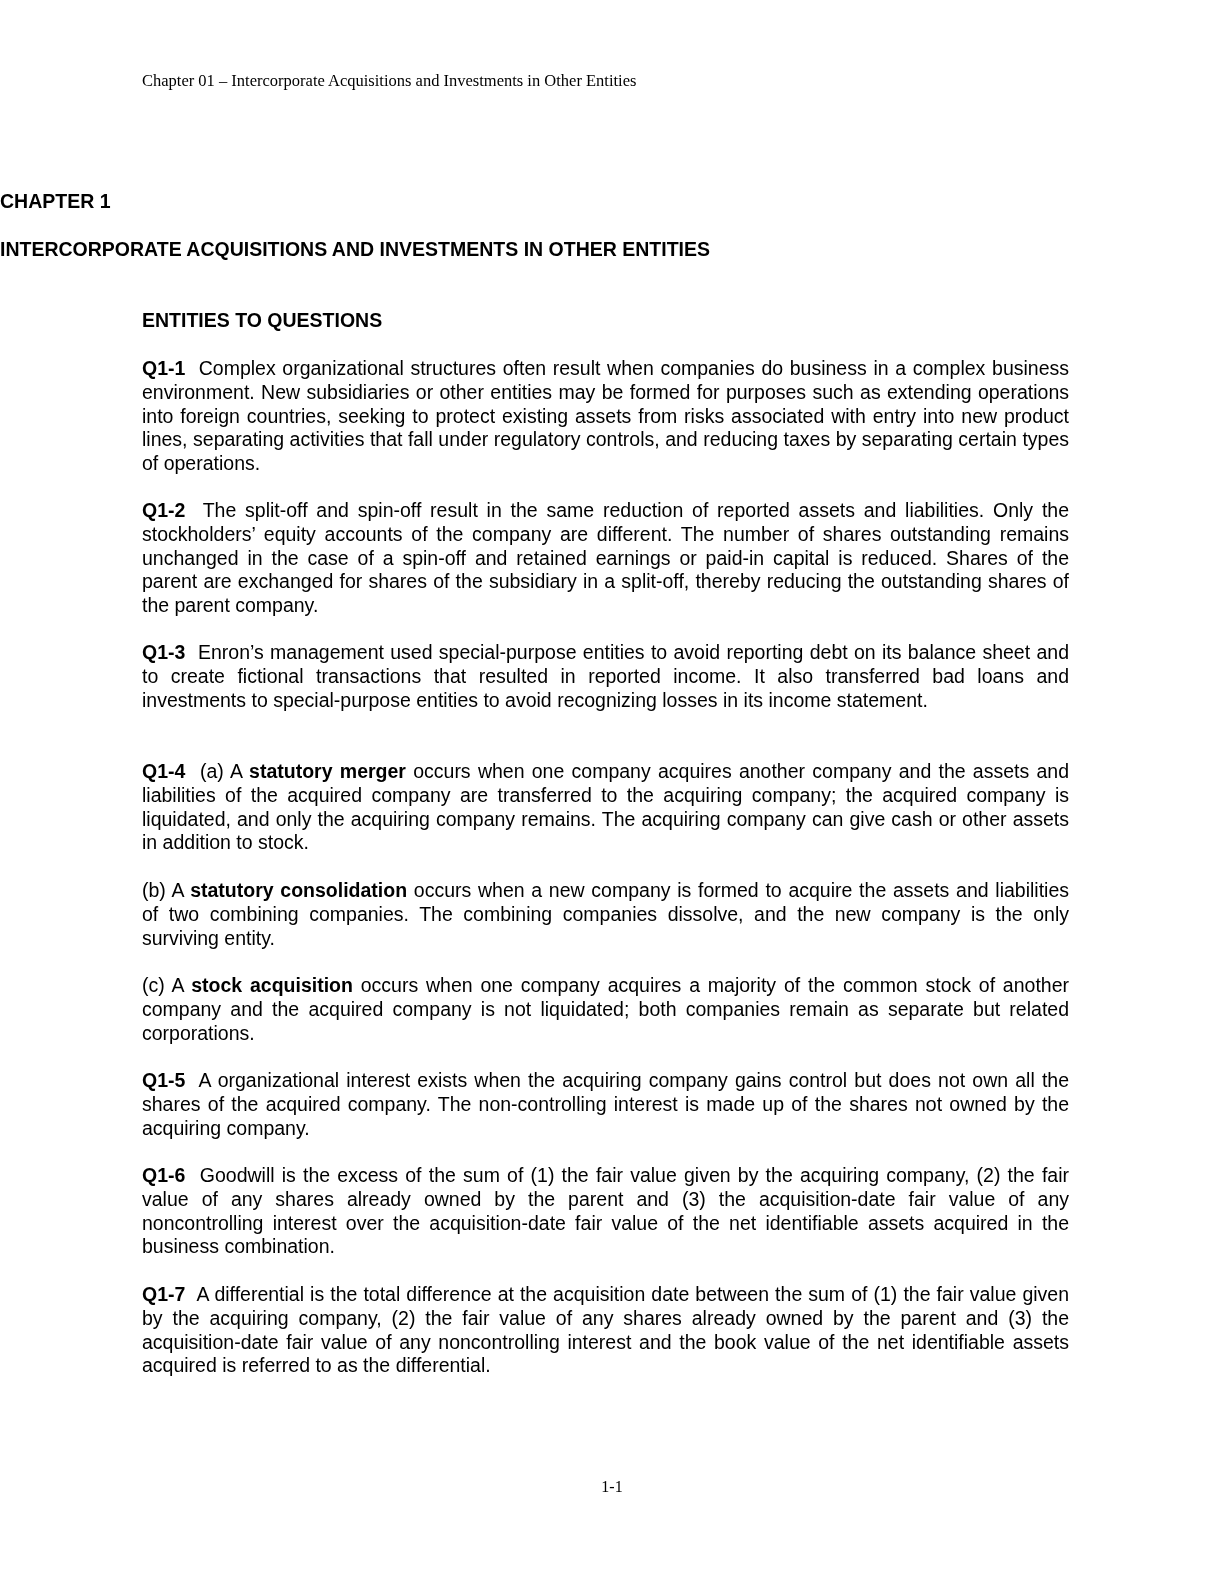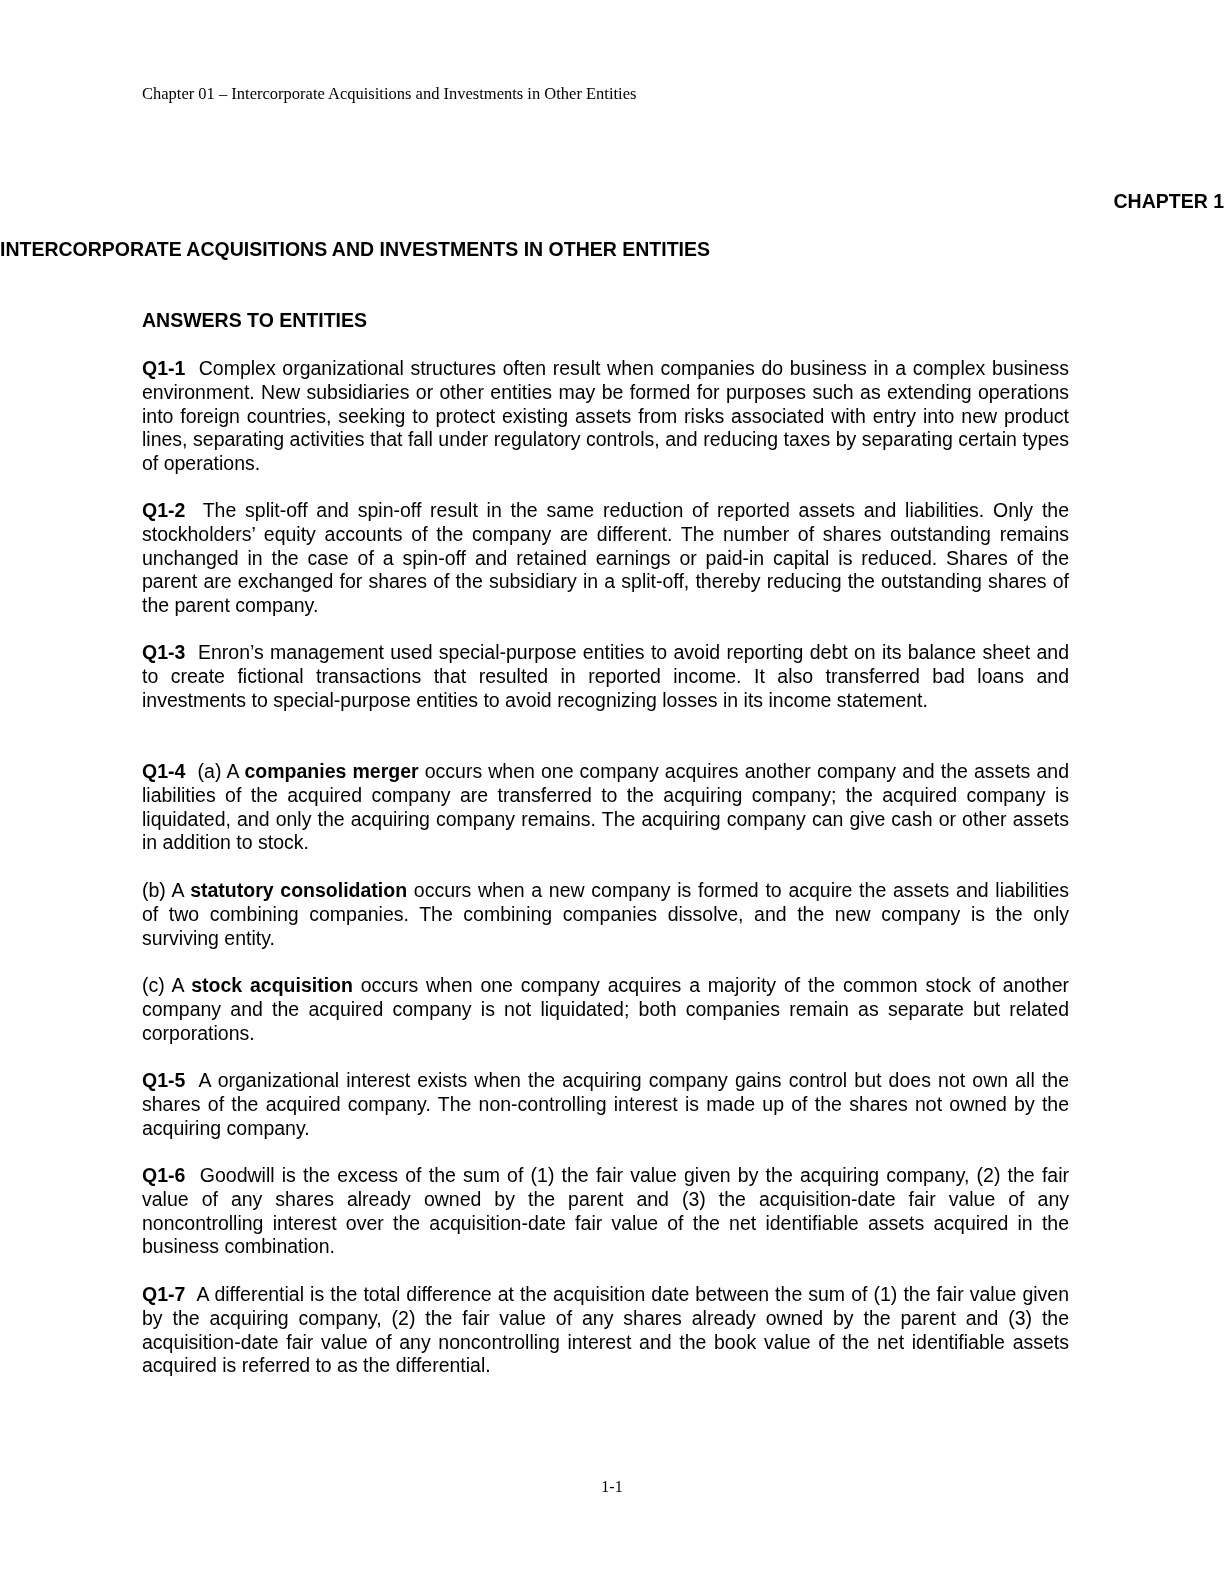--- a/index.html
+++ b/index.html
@@ -1,53 +1,53 @@
 <!DOCTYPE html>
 <html><head>
 <meta charset="utf-8">
 <style>
   html, body { margin:0; padding:0; background:#ffffff; }
   body { width:1224px; height:1584px; position:relative; overflow:hidden; color:#000; }
-  .running-head { position:absolute; left:142px; top:84px; font-family:"Liberation Serif", serif; font-size:16.5px; }
-  .chapter-num { position:absolute; left:0; width:1224px; top:190px; text-align:right; font-family:"Liberation Sans", sans-serif; font-weight:bold; font-size:19.5px; }
+  .running-head { position:absolute; left:142px; top:71px; font-family:"Liberation Serif", serif; font-size:16.5px; }
+  .chapter-num { position:absolute; left:0; width:1224px; top:190px; text-align:left; font-family:"Liberation Sans", sans-serif; font-weight:bold; font-size:19.5px; }
   .chapter-title { position:absolute; left:0; width:1224px; top:238px; text-align:left; font-family:"Liberation Sans", sans-serif; font-weight:bold; font-size:19.5px; }
   .section-head { position:absolute; left:142px; top:309px; font-family:"Liberation Sans", sans-serif; font-weight:bold; font-size:19.5px; }
   .para { position:absolute; left:142px; width:927px; font-family:"Liberation Sans", sans-serif; font-size:19.5px; line-height:23.8px; text-align:justify; }
   .para b { font-weight:bold;margin-top:14px; }
   .page-num { position:absolute; left:0; width:1224px; top:1478px; text-align:center; font-family:"Liberation Serif", serif; font-size:16px; }
 </style>
 </head>
 <body>
 
 <div class="running-head">Chapter 01 – Intercorporate Acquisitions and Investments in Other Entities</div>
 
 <div class="chapter-num">CHAPTER 1</div>
 <div class="chapter-title">INTERCORPORATE ACQUISITIONS AND INVESTMENTS IN OTHER ENTITIES</div>
 
-<div class="section-head">ANSWERS TO ENTITIES</div>
+<div class="section-head">ENTITIES TO QUESTIONS</div>
 
 <div class="para" style="top:357px">
   <b>Q1-1</b>&nbsp;
   <span>Complex organizational structures often result when companies do business in a complex business environment. New subsidiaries or other entities may be formed for purposes such as extending operations into foreign countries, seeking to protect existing assets from risks associated with entry into new product lines, separating activities that fall under regulatory controls, and reducing taxes by separating certain types of operations.</span>
 </div>
 
 <div class="para" style="top:499px">
   <b>Q1-2</b>&nbsp;
   <span>The split-off and spin-off result in the same reduction of reported assets and liabilities. Only the stockholders’ equity accounts of the company are different. The number of shares outstanding remains unchanged in the case of a spin-off and retained earnings or paid-in capital is reduced. Shares of the parent are exchanged for shares of the subsidiary in a split-off, thereby reducing the outstanding shares of the parent company.</span>
 </div>
 
 <div class="para" style="top:641px">
   <b>Q1-3</b>&nbsp;
   <span>Enron’s management used special-purpose entities to avoid reporting debt on its balance sheet and to create fictional transactions that resulted in reported income. It also transferred bad loans and investments to special-purpose entities to avoid recognizing losses in its income statement.</span>
 </div>
 
 <div class="para" style="top:760px">
   <b>Q1-4</b>&nbsp;
   <span>(a)  A</span>
-  <b>companies merger</b>
+  <b>statutory merger</b>
   <span>occurs when one company acquires another company and the assets and liabilities of the acquired company are transferred to the acquiring company; the acquired company is liquidated, and only the acquiring company remains. The acquiring company can give cash or other assets in addition to stock.</span>
 </div>
 
 <div class="para" style="top:879px">
   <span>(b)  A</span>
   <b>statutory consolidation</b>
   <span>occurs when a new company is formed to acquire the assets and liabilities of two combining companies. The combining companies dissolve, and the new company is the only surviving entity.</span>
 </div>
 
 <div class="para" style="top:974px">

